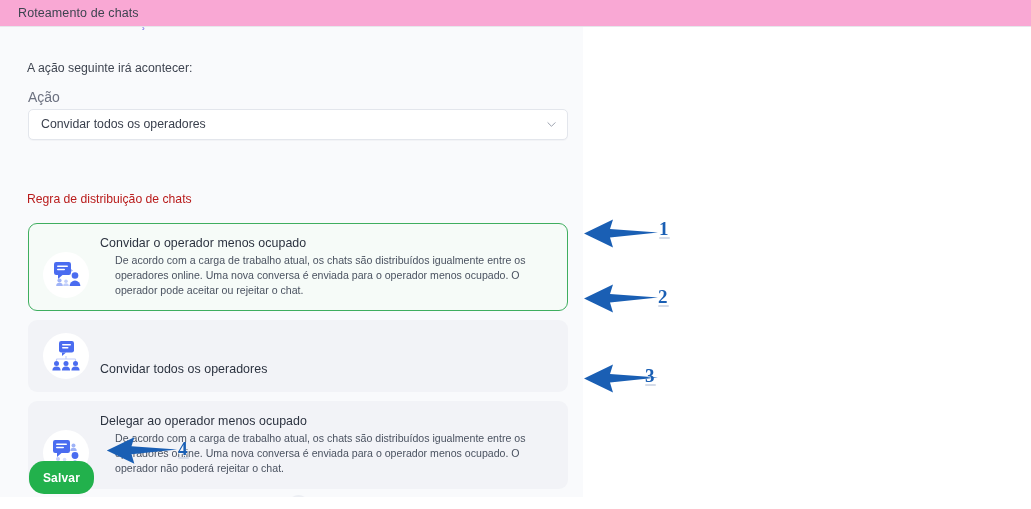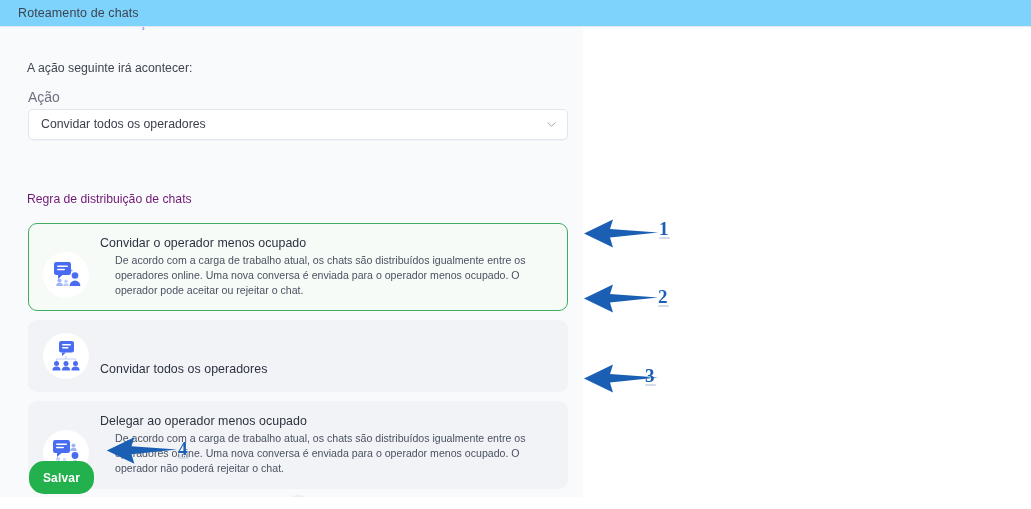--- a/index.html
+++ b/index.html
@@ -16,21 +16,21 @@
     height: 509px;
     background: #ffffff;
   }
 
   
   .titlebar {
     position: absolute;
     left: 0; top: 0;
     width: 1031px;
     height: 27px;
-    background: #7dd3fc;
+    background: #f9a8d4;
     border-bottom: 1px solid #e6e8ec;
   }
   .titlebar-text {
     position: absolute;
     left: 18px; top: 6px;
     font-size: 12.5px;
     color: #3d4450;
     letter-spacing: 0.1px;
     white-space: nowrap;
   }
@@ -92,21 +92,21 @@
     position: absolute;
     right: 11px; top: 10px;
     width: 9px; height: 9px;
   }
   .select-caret svg { display: block; }
 
   .section-label {
     position: absolute;
     left: 27px; top: 165px;
     font-size: 12.2px;
-    color: #701a75;
+    color: #b91c1c;
   }
 
   
   .cards {
     position: absolute;
     left: 28px; top: 171px;
     width: 540px;
   }
   .card {
     position: relative;

